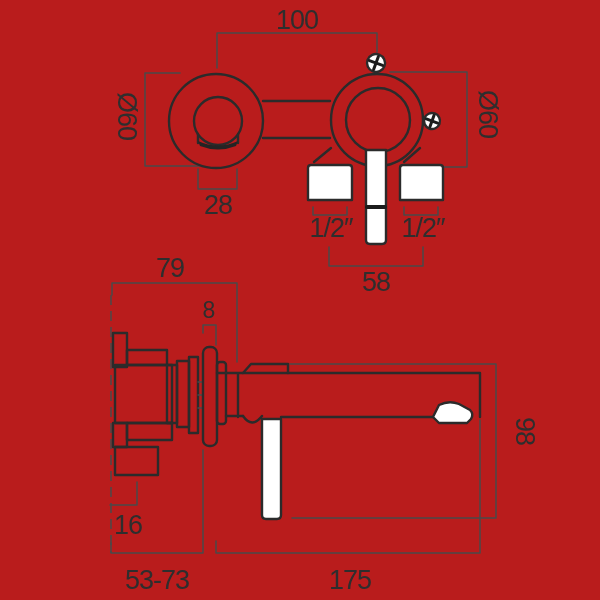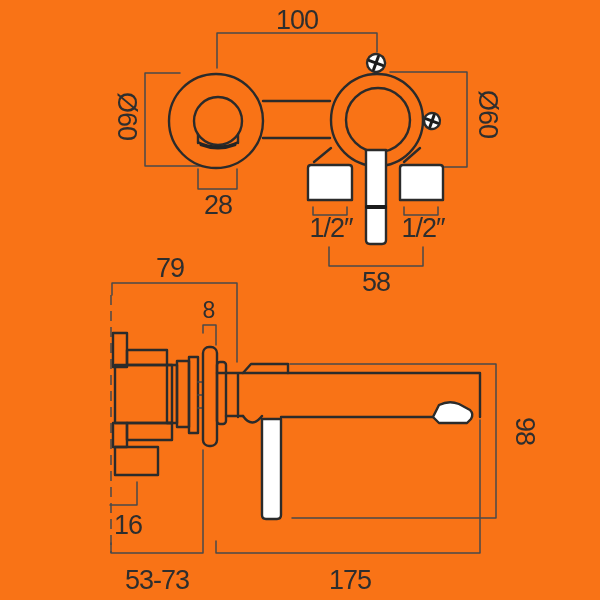--- a/index.html
+++ b/index.html
@@ -1,16 +1,16 @@
 <!DOCTYPE html>
 <html><head>
 <meta charset="utf-8">
 <style>
   html,body{margin:0;padding:0;background:#ffffff;}
-  #stage{position:relative;width:600px;height:600px;background:#f97316;overflow:hidden;}
+  #stage{position:relative;width:600px;height:600px;background:#b91c1c;overflow:hidden;}
   svg{display:block;}
   .ol   {stroke:#2b2b2b;fill:none;stroke-width:2.4;stroke-linejoin:round;stroke-linecap:round;}
   .olf  {stroke:#2b2b2b;fill:#ffffff;stroke-width:2.4;stroke-linejoin:round;stroke-linecap:round;}
   .thin {stroke:#4a4a4a;fill:none;stroke-width:1.5;stroke-linecap:round;}
   .thick{stroke:#1c1c1c;fill:none;stroke-width:4;stroke-linecap:round;}
   .dash {stroke:#4a4a4a;fill:none;stroke-width:1.5;stroke-dasharray:10 6;}
   .fillshape{fill:#242424;stroke:none;}
   .cross{stroke:#1c1c1c;fill:none;stroke-width:3;stroke-linecap:round;}
   .dim  {font-family:"Liberation Sans",sans-serif;font-size:27px;fill:#2e2e2e;letter-spacing:-1px;}
   .dim-sm{font-family:"Liberation Sans",sans-serif;font-size:23px;fill:#2e2e2e;}

